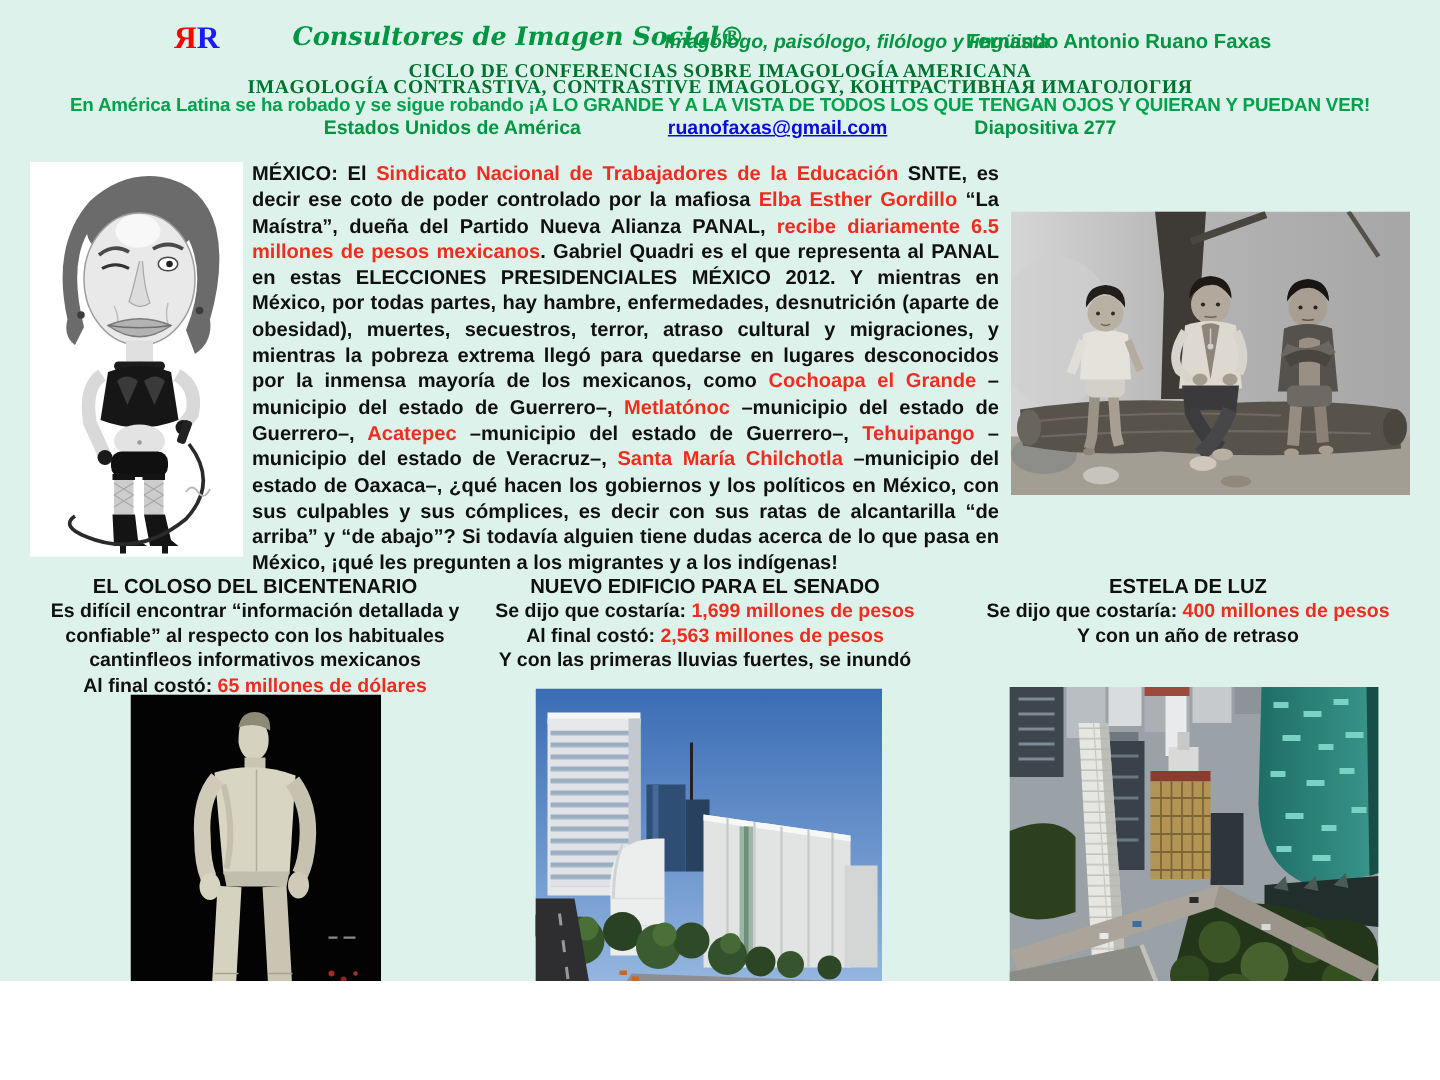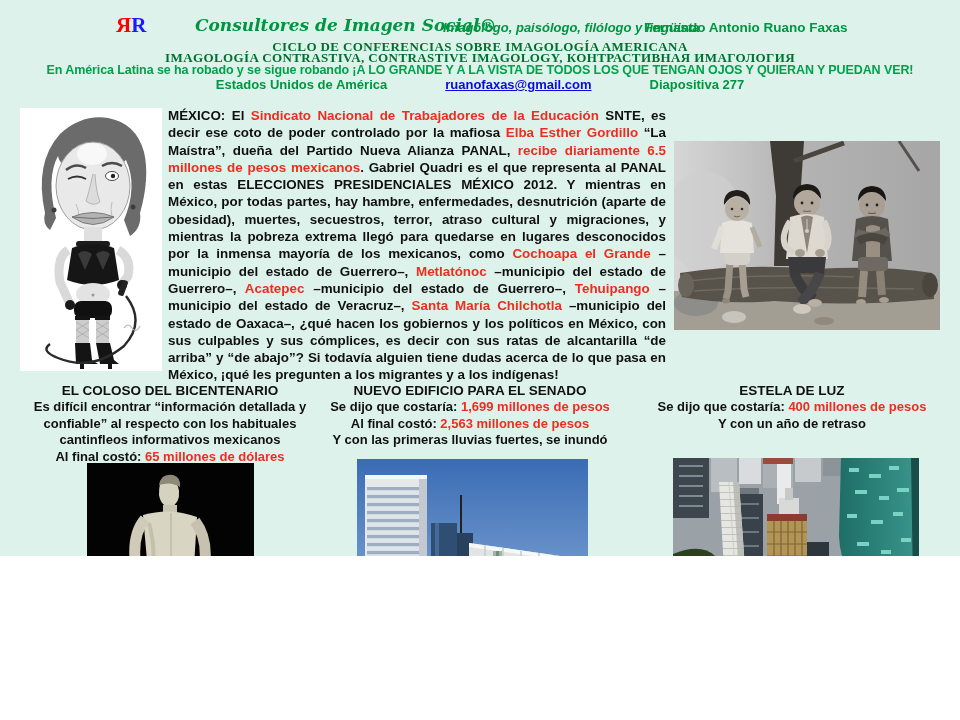--- a/index.html
+++ b/index.html
@@ -1,16 +1,16 @@
 <!DOCTYPE html>
 <html style="--bg: #def2ec; --red: #ee2d1e; --green: #009540; --green_dark: #00702e; --green_bright: #00a14b; --blue: #0a0adf; --logo_red: #ff0000; --logo_blue: #1a1aff;"><head>
 <meta charset="utf-8">
 <style>
   html,body{margin:0;padding:0;background:#fff;}
-  .slide{position:relative;width:960px;height:556px;overflow:hidden;
+  .slide{position:relative;width:960px;height:654px;overflow:hidden;
          background:var(--bg,#def2ec);font-family:"Liberation Sans",sans-serif;}
   .abs{position:absolute;}
 
   
   .logo{left:116px;top:13px;font:bold 21px "Liberation Serif",serif;letter-spacing:0;}
   .logo-ya{color:var(--logo_red,#f00);} .logo-r{color:var(--logo_blue,#1a1aff);}
   .brand{left:156px;top:15px;font:italic bold 17px "DejaVu Serif",serif;color:var(--green,#009540);margin-left:39px;}
   .profession{left:443px;top:20px;font:italic bold 13px "Liberation Sans",sans-serif;color:var(--green,#009540);}
   .author{left:644px;top:20px;font:bold 13.5px "Liberation Sans",sans-serif;color:var(--green,#009540);}
   .hline{left:0;right:0;text-align:center;}

